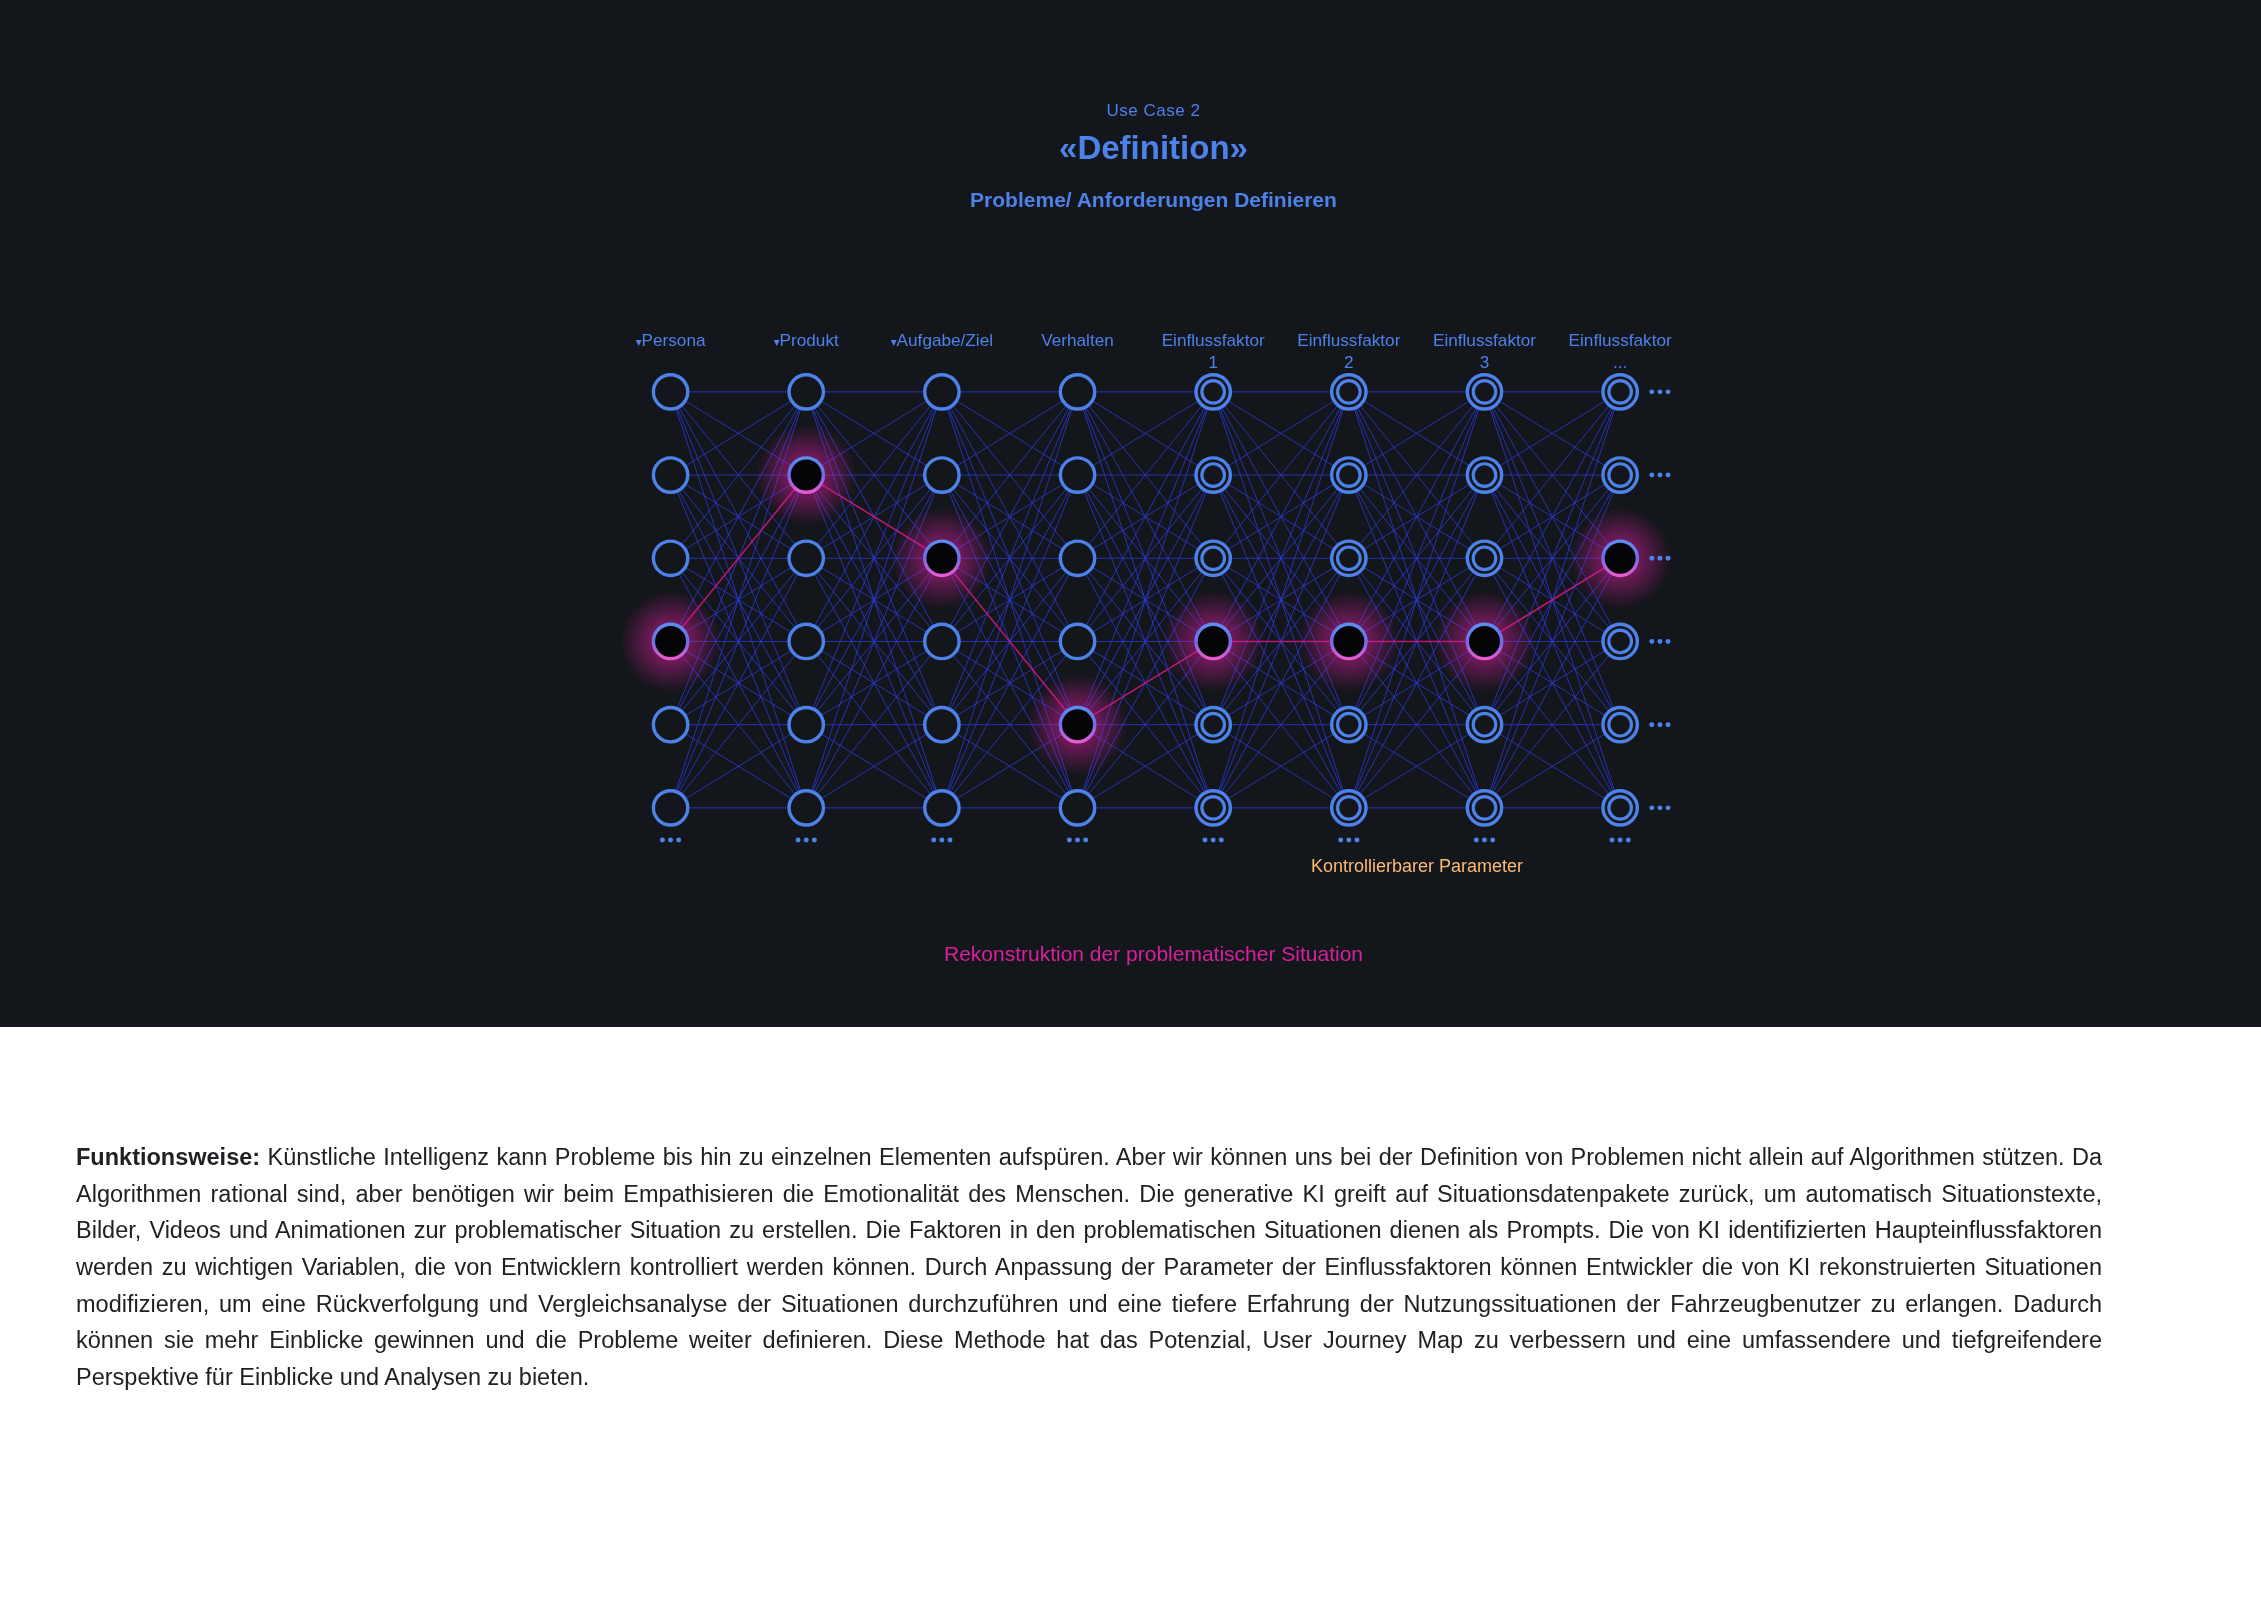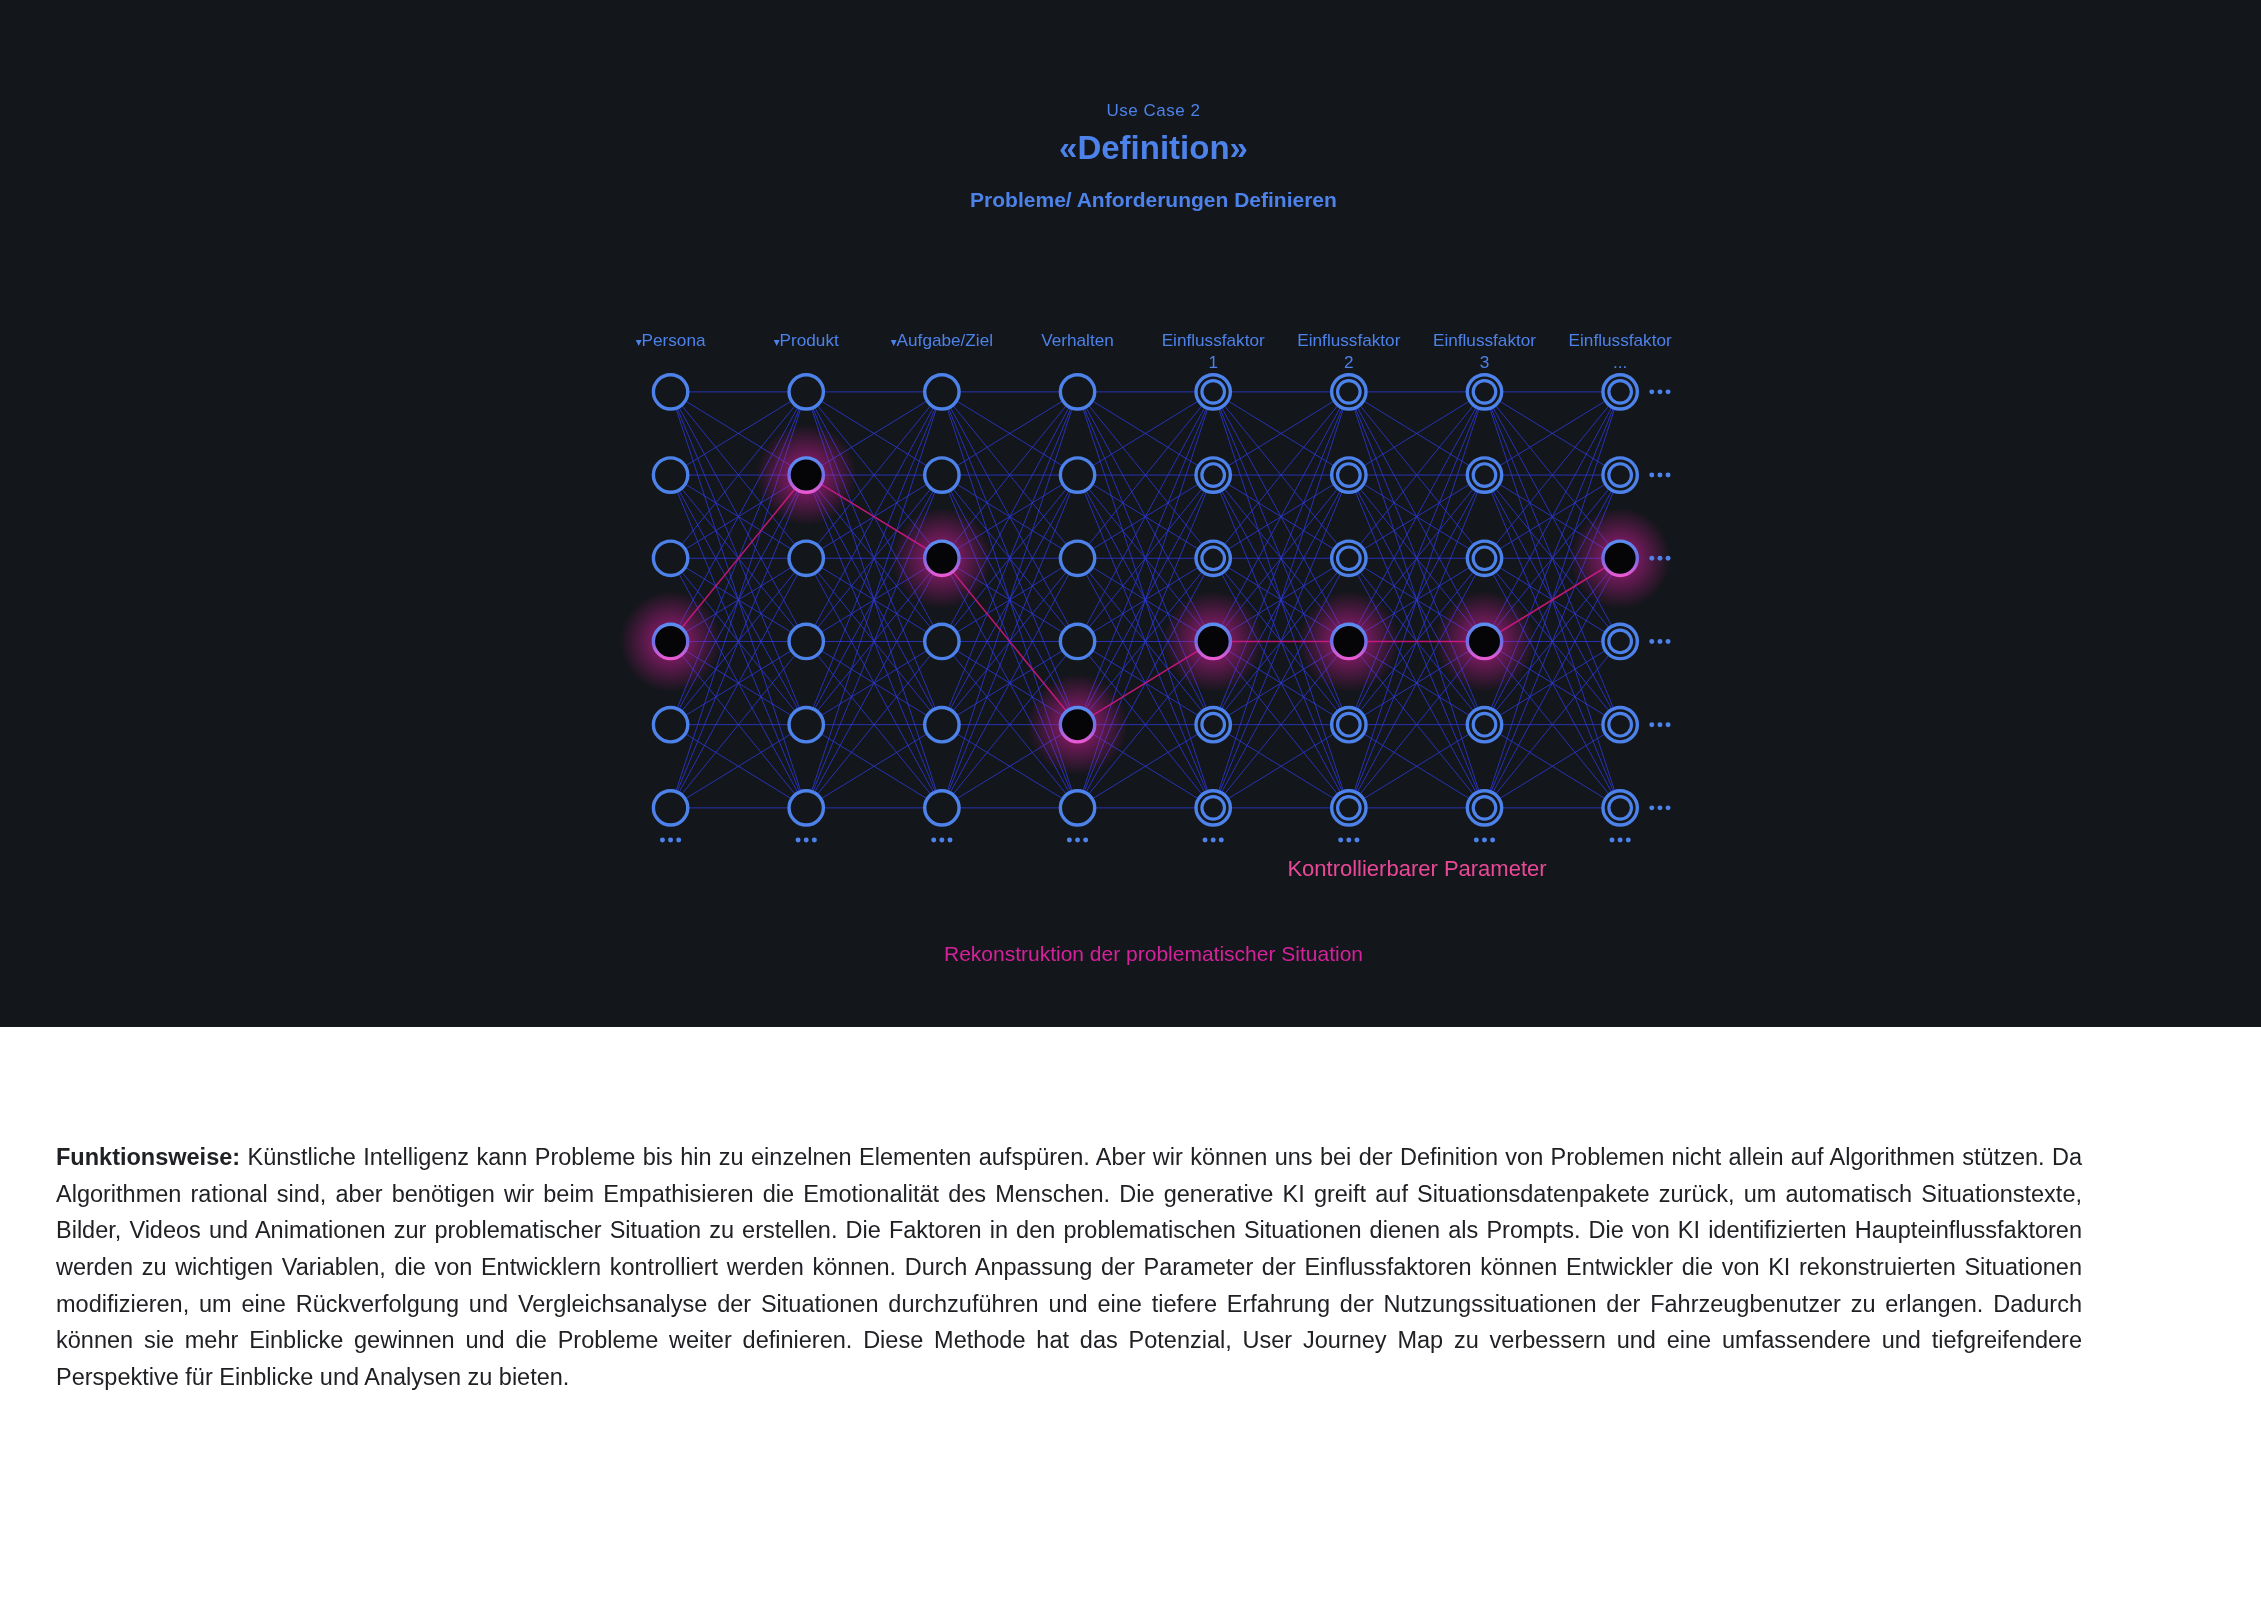--- a/index.html
+++ b/index.html
@@ -10,26 +10,26 @@
   .eyebrow{position:absolute;top:101px;left:0;width:100%;text-align:center;
            font-size:17px;font-weight:500;color:#4d82ea;letter-spacing:0.5px;}
   .title{position:absolute;top:129px;left:0;width:100%;text-align:center;margin:0;
          font-size:33px;font-weight:700;color:#4d82ea;}
   .subtitle{position:absolute;top:188px;left:0;width:100%;text-align:center;
             font-size:21px;font-weight:700;color:#4d82ea;}
 
   #network-svg{position:absolute;top:0;left:0;}
 
   .ctrl-label{position:absolute;top:856px;left:1236px;width:362px;text-align:center;
-              font-size:22px;font-weight:400;color:#ec4899;}
+              font-size:18px;font-weight:400;color:#fdba74;}
   .caption{position:absolute;top:942px;left:0;width:100%;text-align:center;
            font-size:21px;font-weight:400;color:#d6219c;}
 
   .light{position:absolute;top:1027px;left:0;width:2307px;height:592px;background:#ffffff;}
-  .light p{margin:112px 0 0 56px;width:2026px;font-size:23.5px;line-height:1.56;
+  .light p{margin:112px 0 0 76px;width:2026px;font-size:23.5px;line-height:1.56;
            color:#202125;text-align:justify;}
   .light b{font-weight:700;}
 </style>
 </head>
 <body>
 
 <div class="page">
 
   <div class="dark">
 

